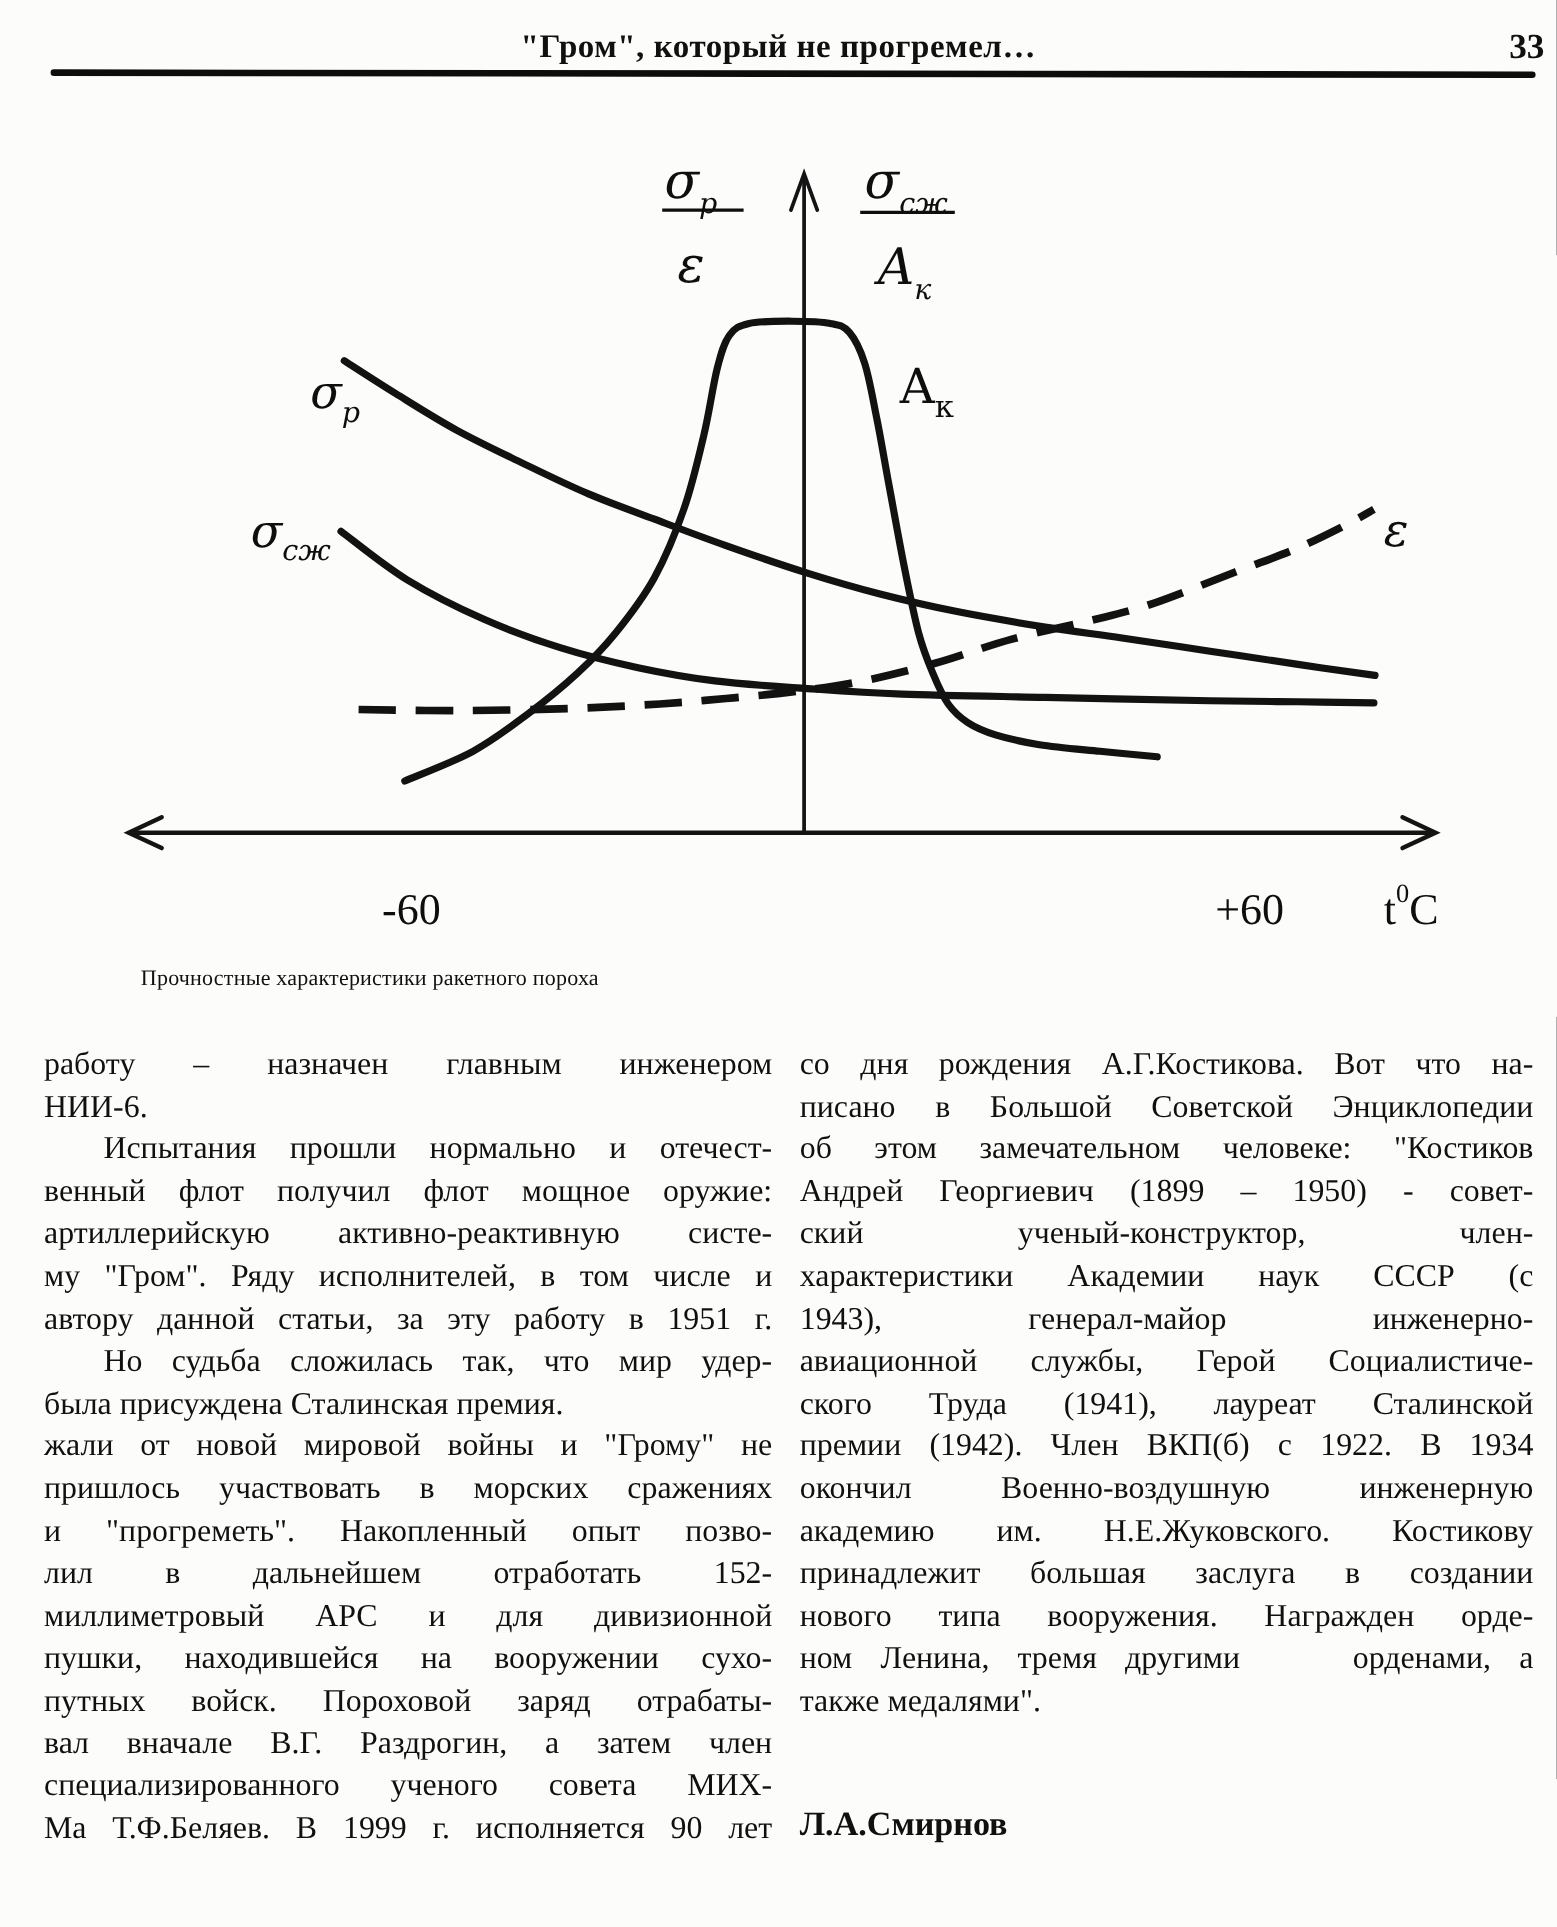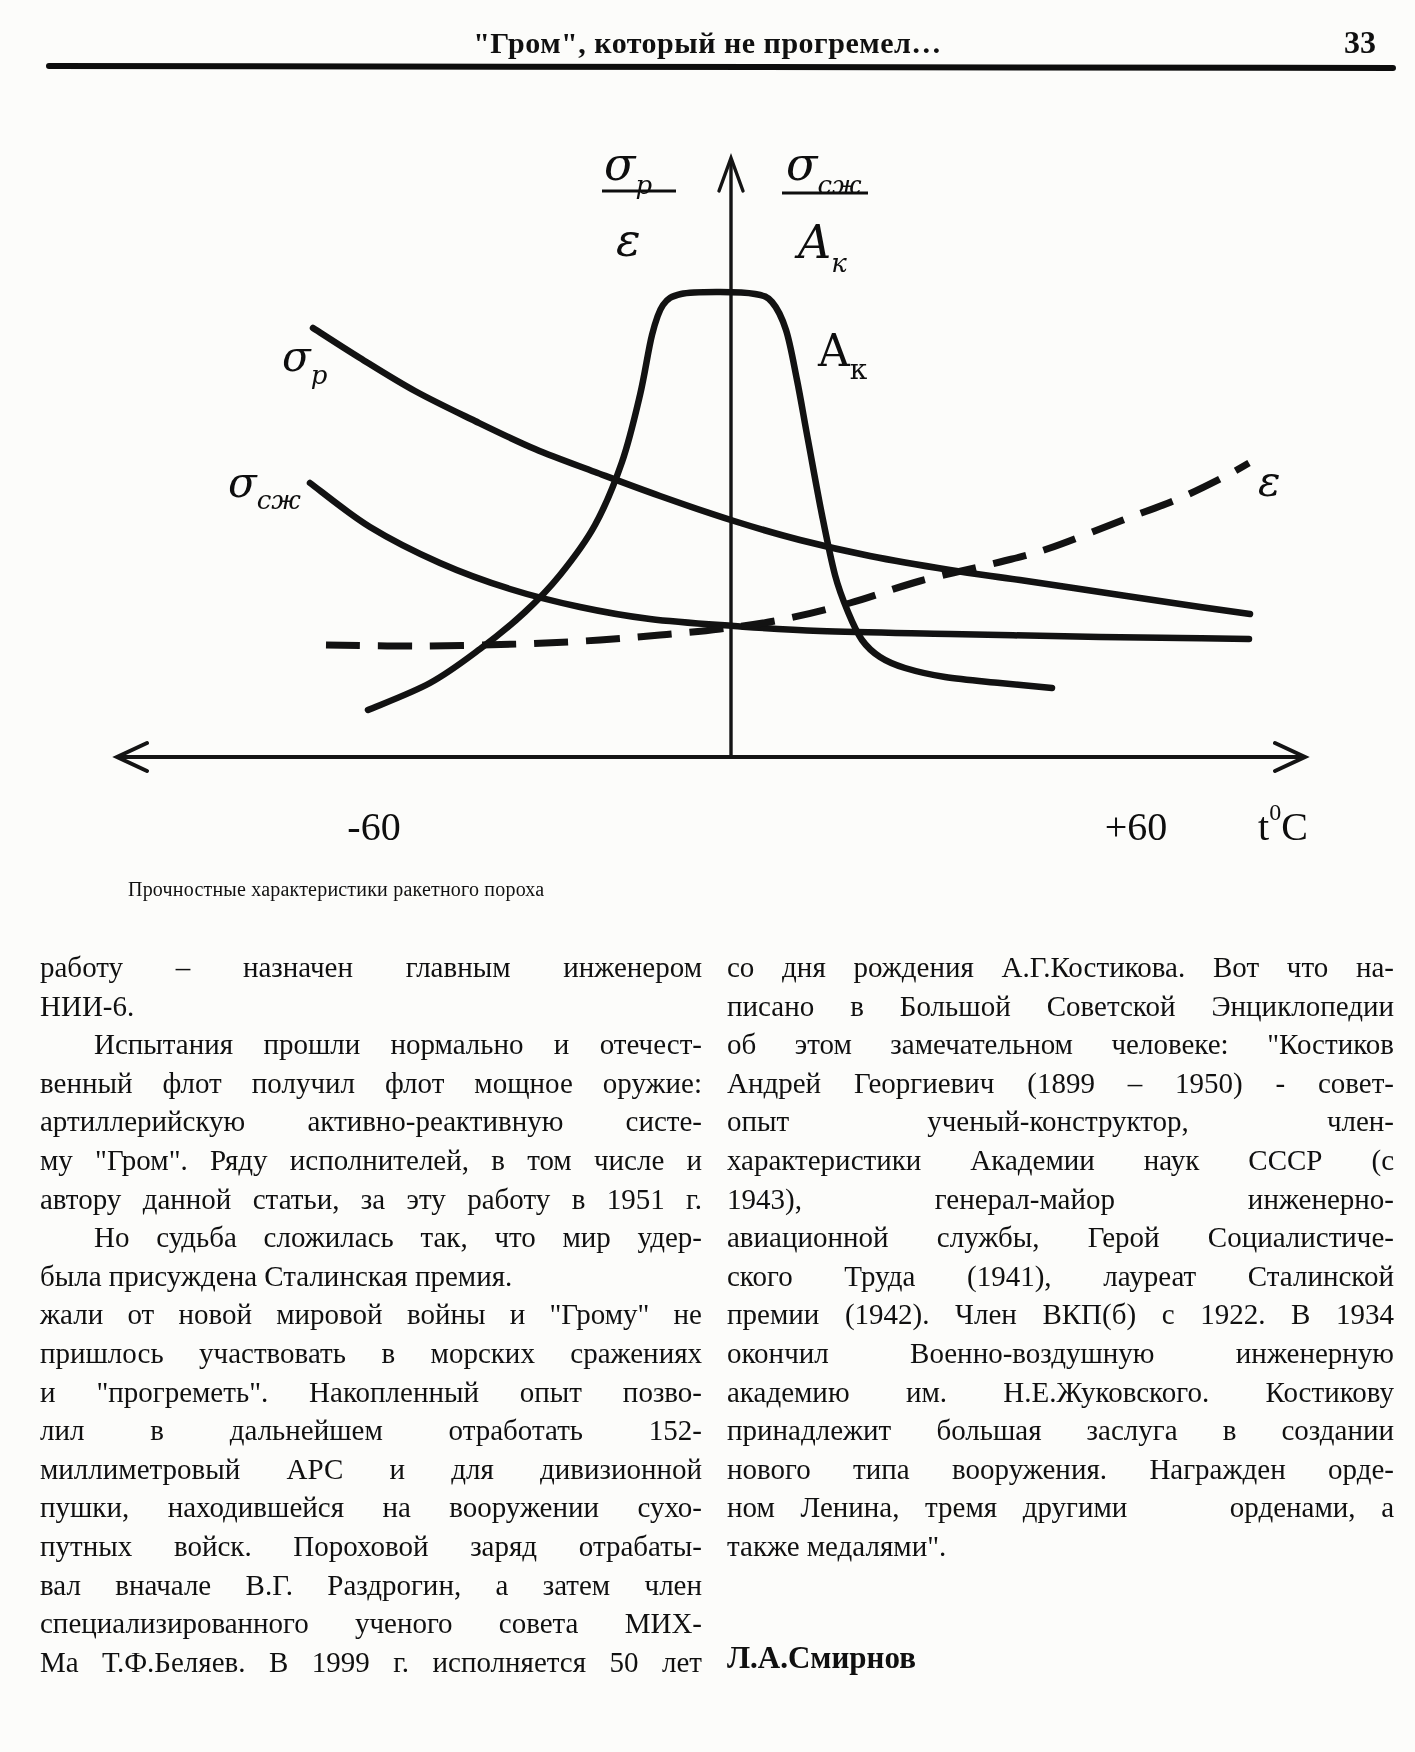--- a/index.html
+++ b/index.html
@@ -7,21 +7,21 @@
     position:relative;width:1415px;height:1752px;margin:0 auto;
     background:#fcfcfa;overflow:hidden;
     font-family:"Liberation Serif", serif;color:#101010;
   }
   
   .hdr-title{
     position:absolute;top:26px;left:0;width:100%;text-align:center;
     font-size:30px;font-weight:bold;letter-spacing:.5px;
   }
   .hdr-pagenum{
-    position:absolute;top:24px;left:1344px;width:60px;
+    position:absolute;top:24px;left:1344px;width:60px;text-align:right;
     font-size:32px;font-weight:600;
   }
   .hdr-rule{
     position:absolute;top:64px;left:46px;width:1350px;height:6px;
     background:#0d0d0d;border-radius:3px;transform:rotate(.08deg);
   }
   
   .fig-svg{position:absolute;top:100px;left:0;width:1415px;height:790px;}
   .curve{fill:none;stroke:#121212;stroke-width:6.5;stroke-linecap:round;stroke-linejoin:round;}
   .curve.dashed{stroke-width:7;stroke-dasharray:34 18;stroke-linecap:butt;}
@@ -122,28 +122,28 @@
       <div class="tl end">была присуждена Сталинская премия.</div>
       <div class="tl full">жали от новой мировой войны и "Грому" не</div>
       <div class="tl full">пришлось участвовать в морских сражениях</div>
       <div class="tl full">и "прогреметь". Накопленный опыт позво-</div>
       <div class="tl full">лил в дальнейшем отработать 152-</div>
       <div class="tl full">миллиметровый АРС и для дивизионной</div>
       <div class="tl full">пушки, находившейся на вооружении сухо-</div>
       <div class="tl full">путных войск. Пороховой заряд отрабаты-</div>
       <div class="tl full">вал вначале В.Г. Раздрогин, а затем член</div>
       <div class="tl full">специализированного ученого совета МИХ-</div>
-      <div class="tl full">Ма Т.Ф.Беляев. В 1999 г. исполняется 50 лет</div>
+      <div class="tl full">Ма Т.Ф.Беляев. В 1999 г. исполняется 90 лет</div>
     </div>
   <div class="col col-right">
       <div class="tl full">со дня рождения А.Г.Костикова. Вот что на-</div>
       <div class="tl full">писано в Большой Советской Энциклопедии</div>
       <div class="tl full">об этом замечательном человеке: "Костиков</div>
       <div class="tl full">Андрей Георгиевич (1899 – 1950) - совет-</div>
-      <div class="tl full">опыт ученый-конструктор, член-</div>
+      <div class="tl full">ский ученый-конструктор, член-</div>
       <div class="tl full">характеристики Академии наук СССР (с</div>
       <div class="tl full">1943), генерал-майор инженерно-</div>
       <div class="tl full">авиационной службы, Герой Социалистиче-</div>
       <div class="tl full">ского Труда (1941), лауреат Сталинской</div>
       <div class="tl full">премии (1942). Член ВКП(б) с 1922. В 1934</div>
       <div class="tl full">окончил Военно-воздушную инженерную</div>
       <div class="tl full">академию им. Н.Е.Жуковского. Костикову</div>
       <div class="tl full">принадлежит большая заслуга в создании</div>
       <div class="tl full">нового типа вооружения. Награжден орде-</div>
       <div class="tl full">ном Ленина, тремя другими &nbsp;&nbsp;&nbsp;орденами, а</div>

